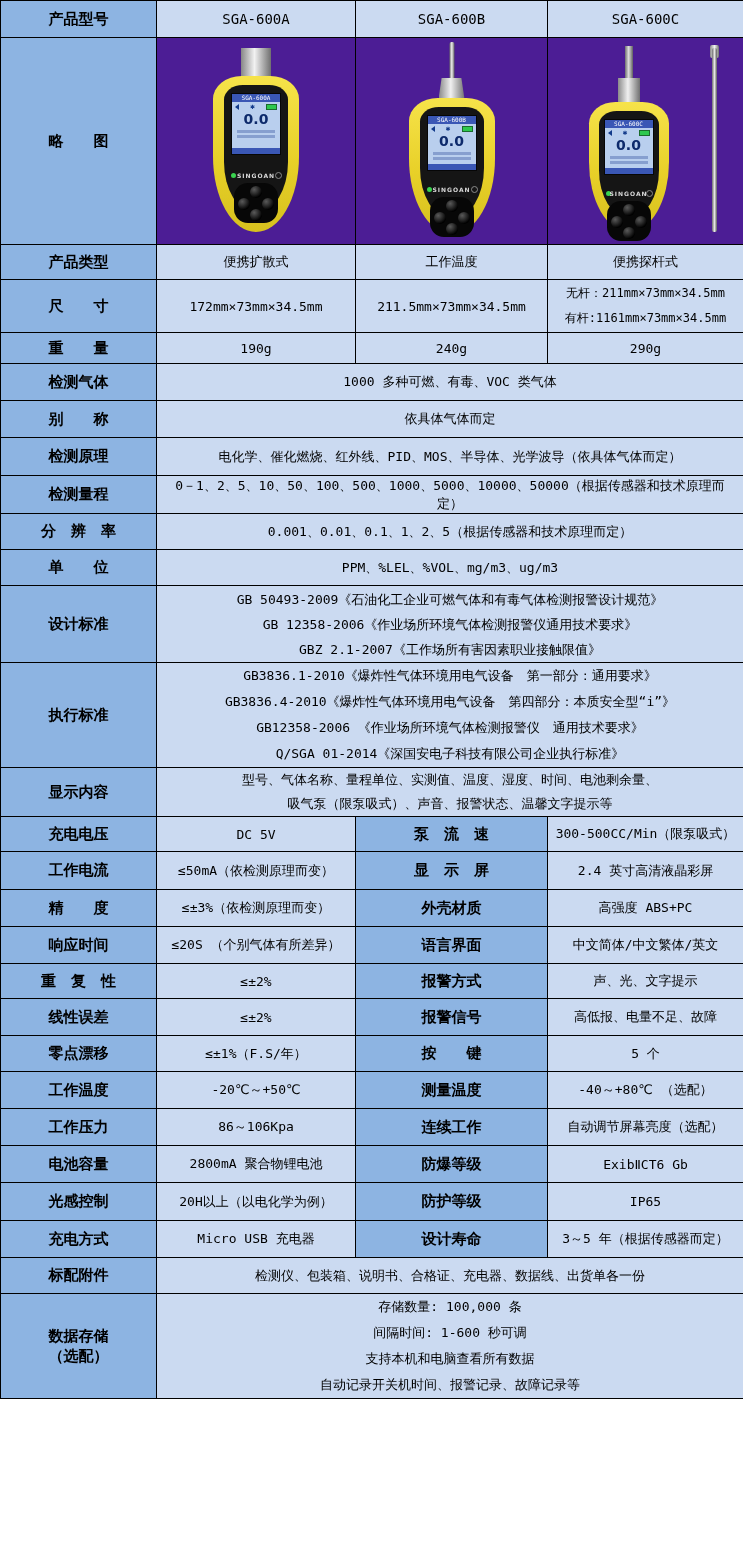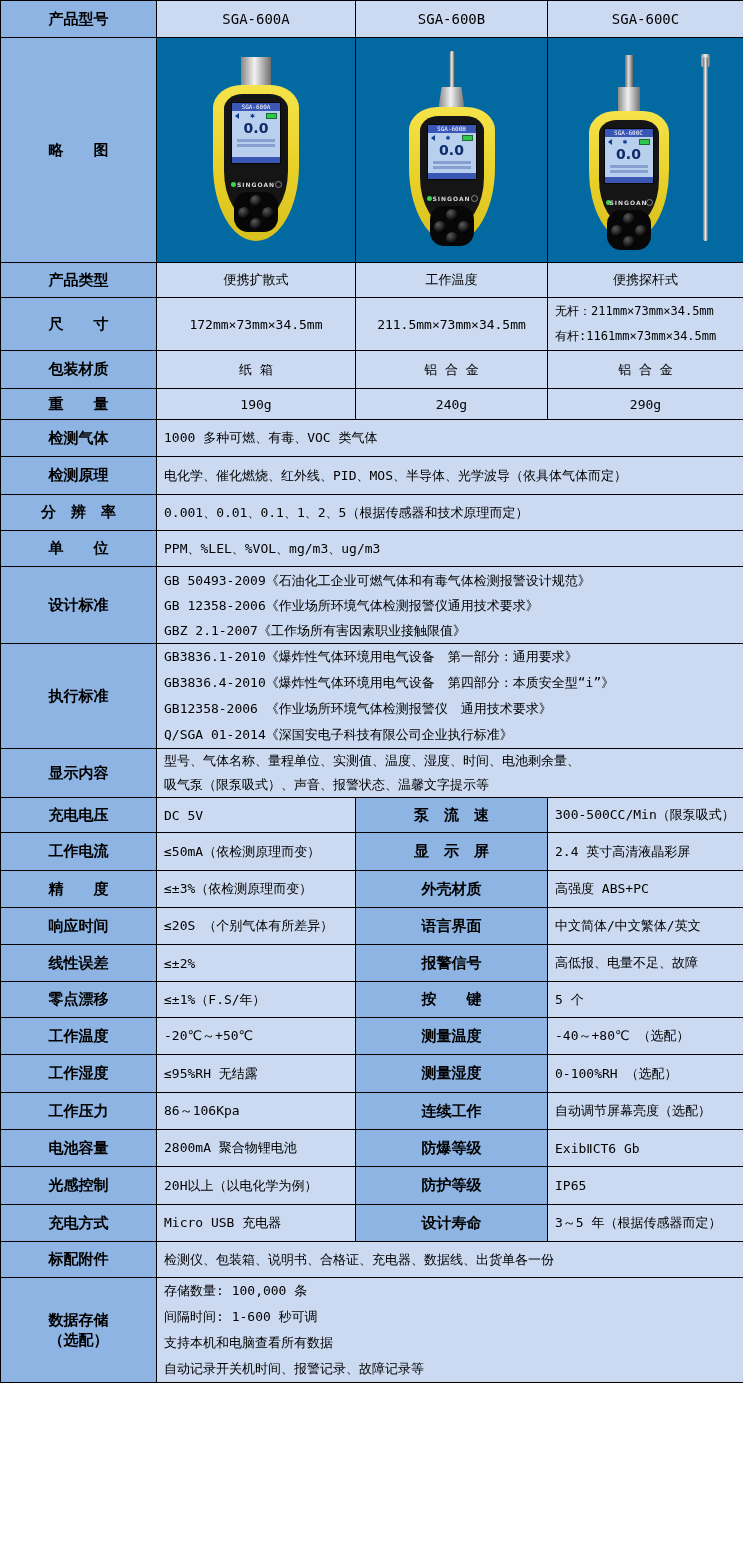--- a/index.html
+++ b/index.html
@@ -1,25 +1,25 @@
 <!DOCTYPE html>
 <html><head>
 <meta charset="utf-8">
 <style>
   html,body{margin:0;padding:0;background:#fff;}
   body{font-family:"DejaVu Sans","Liberation Sans",sans-serif;color:#000;}
   table{border-collapse:collapse;table-layout:fixed;width:743px;}
   td{border:1px solid #000;overflow:hidden;vertical-align:middle;}
   .lbl{background:#8DB4E2;font-weight:bold;font-size:15px;text-align:center;line-height:1.35;}
-  .val{background:#CBDAF1;font-size:13px;font-family:"DejaVu Sans Mono","DejaVu Sans",sans-serif;padding:0 7px;}
+  .val{background:#CBDAF1;font-size:13px;font-family:"DejaVu Sans Mono","DejaVu Sans",sans-serif;padding:0 7px;text-align:center;}
   .val.c{text-align:center;padding:0 2px;}
   .val .ln{line-height:25px;}
   .val.lh26 .ln{line-height:26px;}
   .val.lh24 .ln{line-height:24px;}
-  .img-cell{background:#0369a1;padding:13px;}
+  .img-cell{background:#4c1d95;padding:4px;}
   .dims-c{font-size:12px;}
   .dims-c .ln{line-height:25px;}
   
   .sketch-wrap{position:relative;width:100%;height:198px;}
   .device{position:absolute;top:0;left:50%;width:110px;height:198px;margin-left:-55px;}
   .device.offset{margin-left:-72px;}
   .dev-body{position:absolute;left:50%;transform:translateX(-50%);width:86px;
     background:linear-gradient(180deg,#f6e34a,#e8d028 55%,#d6c01e);
     border-radius:40px 40px 60px 60px / 32px 32px 105px 105px;}
   .device.va .dev-body{top:34px;height:156px;}
@@ -199,40 +199,42 @@
 </tr>
 <tr style="height:53px">
   <td class="lbl">尺　　寸</td>
   <td class="val c">172mm×73mm×34.5mm</td>
   <td class="val c">211.5mm×73mm×34.5mm</td>
   <td class="val dims-c">
     <div class="ln">无杆：211mm×73mm×34.5mm</div>
     <div class="ln">有杆:1161mm×73mm×34.5mm</div>
   </td>
 </tr>
-<tr style="height:38px">
-  <td class="lbl">包装材质</td>
-  <td class="val c">纸 箱</td>
-  <td class="val c">铝 合 金</td>
-  <td class="val c">铝 合 金</td>
-</tr>
 <tr style="height:31px">
   <td class="lbl">重　　量</td>
   <td class="val c">190g</td>
   <td class="val c">240g</td>
   <td class="val c">290g</td>
 </tr>
 
 <tr style="height:37px">
   <td class="lbl">检测气体</td>
   <td class="val" colspan="3">1000 多种可燃、有毒、VOC 类气体</td>
 </tr>
+<tr style="height:37px">
+  <td class="lbl">别　　称</td>
+  <td class="val" colspan="3">依具体气体而定</td>
+</tr>
 <tr style="height:38px">
   <td class="lbl">检测原理</td>
   <td class="val" colspan="3">电化学、催化燃烧、红外线、PID、MOS、半导体、光学波导（依具体气体而定）</td>
+</tr>
+<tr style="height:38px">
+  <td class="lbl">检测量程</td>
+  <td class="val" colspan="3">0－1、2、5、10、50、100、500、1000、5000、10000、50000（根据传感器和技术原理而定）</td>
 </tr>
 <tr style="height:36px">
   <td class="lbl">分　辨　率</td>
   <td class="val" colspan="3">0.001、0.01、0.1、1、2、5（根据传感器和技术原理而定）</td>
 </tr>
 <tr style="height:36px">
   <td class="lbl">单　　位</td>
   <td class="val" colspan="3">PPM、%LEL、%VOL、mg/m3、ug/m3</td>
 </tr>
 <tr style="height:77px">
@@ -277,44 +279,44 @@
   <td class="val">≤±3%（依检测原理而变）</td>
   <td class="lbl">外壳材质</td>
   <td class="val">高强度 ABS+PC</td>
 </tr>
 <tr style="height:37px">
   <td class="lbl">响应时间</td>
   <td class="val">≤20S （个别气体有所差异）</td>
   <td class="lbl">语言界面</td>
   <td class="val">中文简体/中文繁体/英文</td>
 </tr>
+<tr style="height:35px">
+  <td class="lbl">重　复　性</td>
+  <td class="val">≤±2%</td>
+  <td class="lbl">报警方式</td>
+  <td class="val">声、光、文字提示</td>
+</tr>
 <tr style="height:37px">
   <td class="lbl">线性误差</td>
   <td class="val">≤±2%</td>
   <td class="lbl">报警信号</td>
   <td class="val">高低报、电量不足、故障</td>
 </tr>
 <tr style="height:36px">
   <td class="lbl">零点漂移</td>
   <td class="val">≤±1%（F.S/年）</td>
   <td class="lbl">按　　键</td>
   <td class="val">5 个</td>
 </tr>
 <tr style="height:37px">
   <td class="lbl">工作温度</td>
   <td class="val">-20℃～+50℃</td>
   <td class="lbl">测量温度</td>
   <td class="val">-40～+80℃ （选配）</td>
 </tr>
-<tr style="height:38px">
-  <td class="lbl">工作湿度</td>
-  <td class="val">≤95%RH 无结露</td>
-  <td class="lbl">测量湿度</td>
-  <td class="val">0-100%RH （选配）</td>
-</tr>
 <tr style="height:37px">
   <td class="lbl">工作压力</td>
   <td class="val">86～106Kpa</td>
   <td class="lbl">连续工作</td>
   <td class="val">自动调节屏幕亮度（选配）</td>
 </tr>
 <tr style="height:37px">
   <td class="lbl">电池容量</td>
   <td class="val">2800mA 聚合物锂电池</td>
   <td class="lbl">防爆等级</td>

